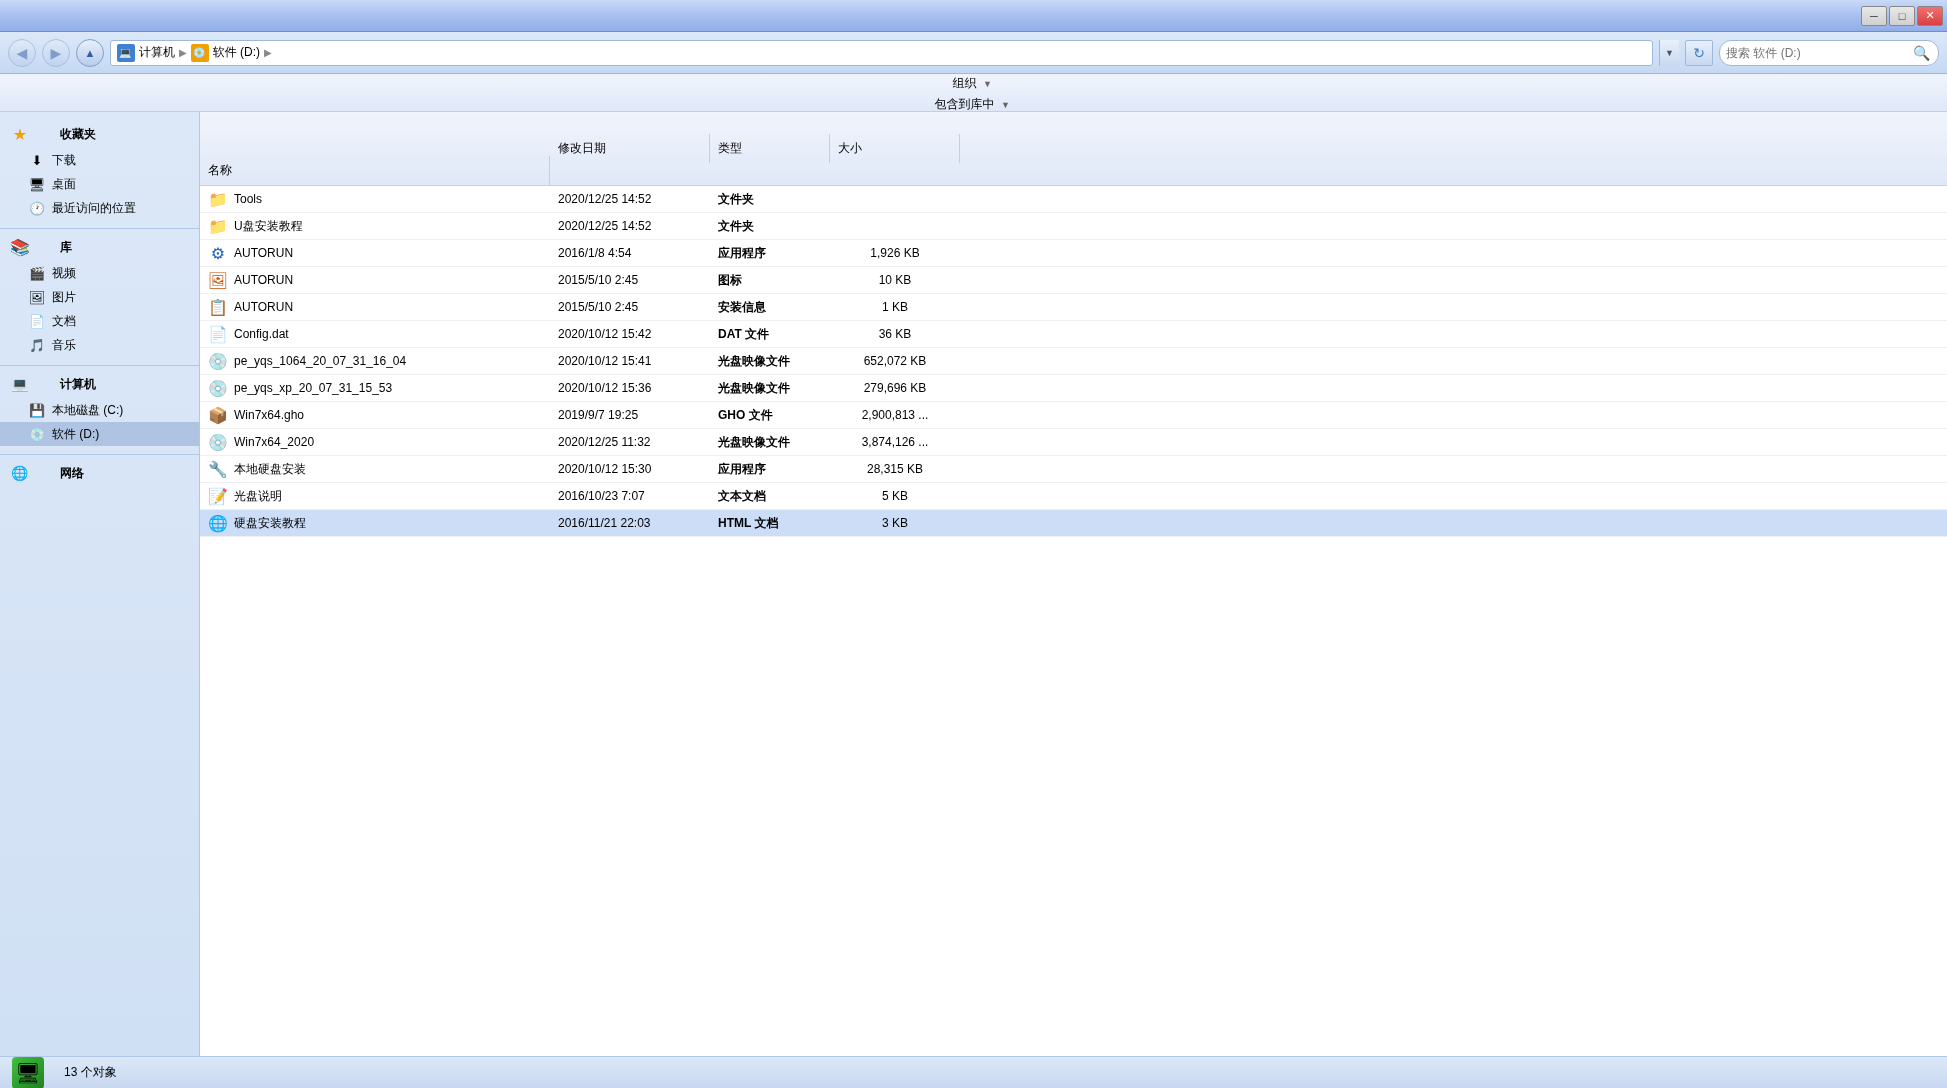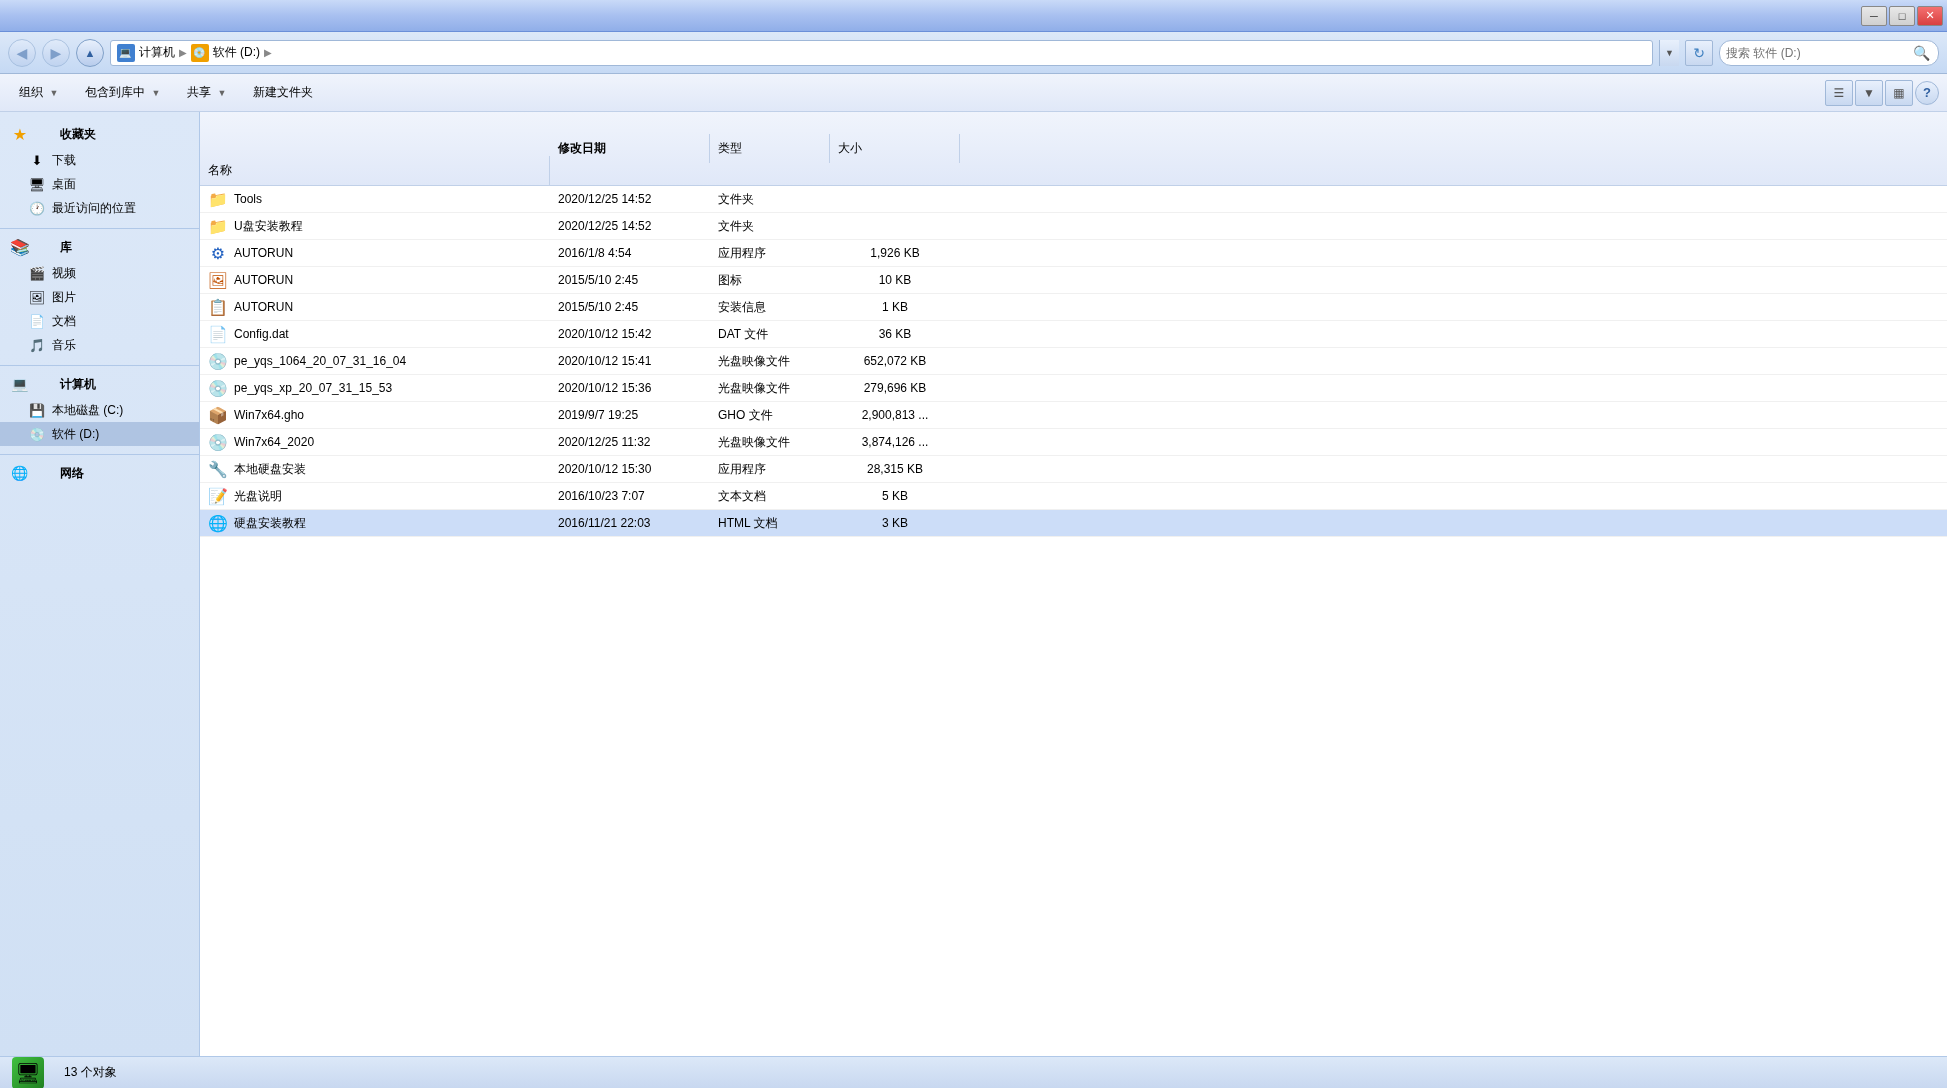--- a/index.html
+++ b/index.html
@@ -161,20 +161,21 @@
 
     
     .toolbar {
       height: 38px;
       background: linear-gradient(to bottom, #f0f4fc, #e0e8f8);
       display: flex;
       align-items: center;
       padding: 0 8px;
       gap: 2px;
       border-bottom: 1px solid #c0d0e8;
+      flex-direction: column;
     }
     .toolbar-btn {
       height: 30px;
       padding: 0 10px;
       border: 1px solid transparent;
       background: transparent;
       cursor: pointer;
       display: flex;
       align-items: center;
       gap: 4px;
@@ -313,21 +314,21 @@
     .col-header {
       padding: 6px 8px;
       font-size: 12px;
       color: #000;
       cursor: pointer;
       white-space: nowrap;
       border-right: 1px solid #c0d0e8;
       user-select: none;
     }
     .col-name { width: 350px; flex-shrink: 0; margin-top: 44px; }
-    .col-date { width: 160px; flex-shrink: 0; font-weight: bold; }
+    .col-date { width: 160px; flex-shrink: 0; }
     .col-type { width: 120px; flex-shrink: 0; }
     .col-size { width: 130px; flex-shrink: 0; text-align: left; }
 
     .file-row {
       display: flex;
       align-items: center;
       border-bottom: 1px solid #f0f0f0;
       cursor: pointer;
       min-height: 24px;
     }
@@ -351,21 +352,21 @@
     .file-icon {
       width: 20px;
       height: 20px;
       flex-shrink: 0;
       display: flex;
       align-items: center;
       justify-content: center;
       font-size: 14px;
     }
     .file-date { width: 160px; flex-shrink: 0; }
-    .file-type { width: 120px; flex-shrink: 0; }
+    .file-type { width: 120px; flex-shrink: 0; font-weight: bold; }
     .file-size { width: 130px; flex-shrink: 0; text-align: center; }
 
     
     .status-bar {
       height: 32px;
       background: linear-gradient(to bottom, #dce8f8, #c8d8f0);
       border-top: 1px solid #b0c8e8;
       display: flex;
       align-items: center;
       padding: 0 12px;

